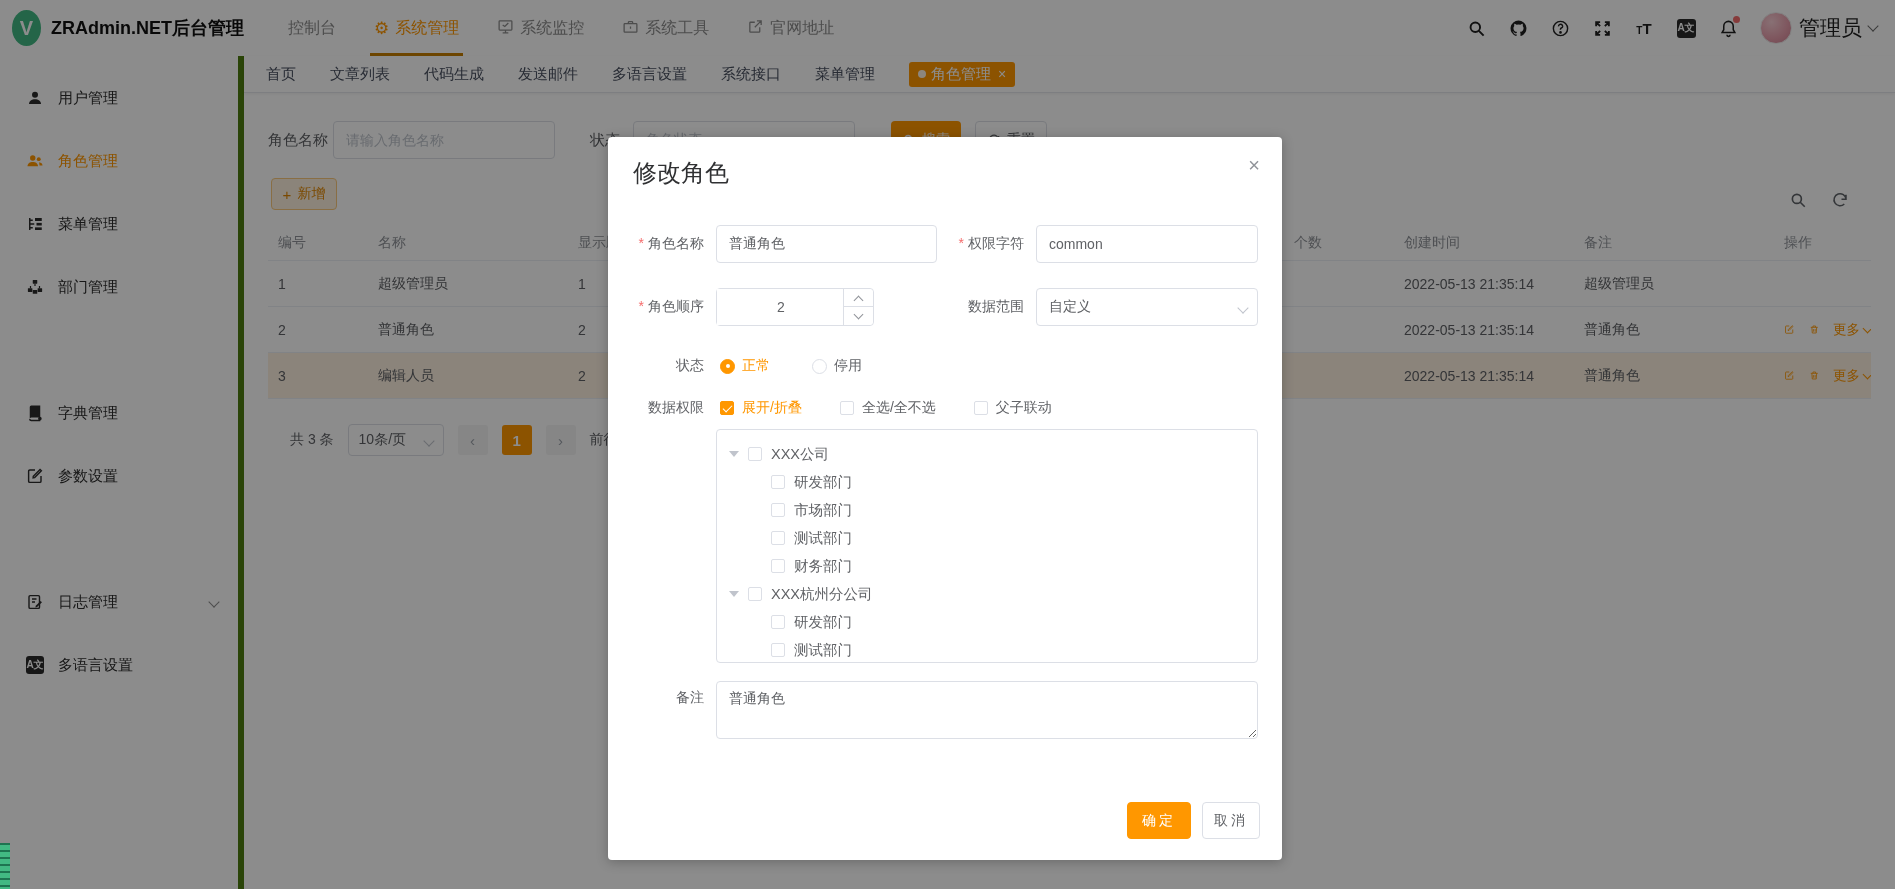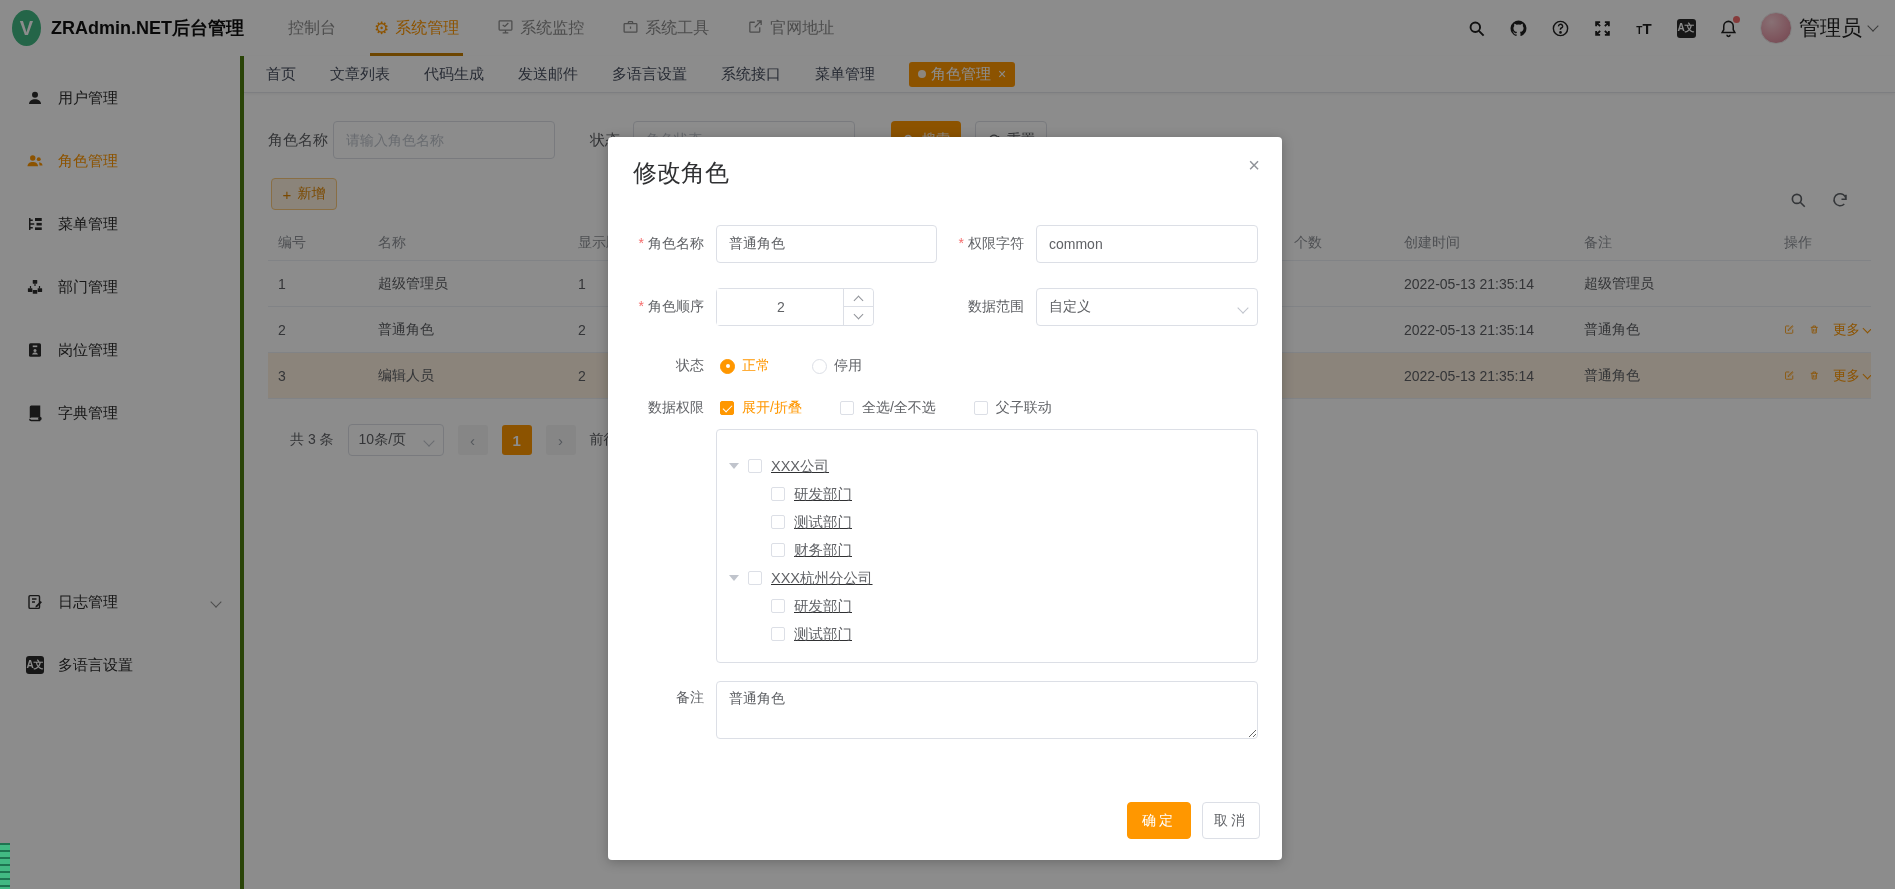--- a/index.html
+++ b/index.html
@@ -25,21 +25,21 @@
   .fontsize-glyph { font-size:15px; font-weight:bold; color:#1f1f1f; letter-spacing:0; }
   .fontsize-glyph .small-t { font-size:10px; }
   .lang-badge { width:19px; height:19px; background:#2b2b2b; color:#fff; border-radius:3px; font-size:10px; font-weight:bold; display:flex; align-items:center; justify-content:center; }
   .bell-dot { position:absolute; top:-2px; right:-2px; width:7px; height:7px; border-radius:50%; background:#f56c6c; }
   .avatar { width:32px; height:32px; border-radius:50%; background:radial-gradient(circle at 35% 30%, #f8cdd4 0%, #e8a0ae 55%, #cf7f92 100%); border:1px solid #eee; }
   .user-wrap { display:flex; align-items:center; gap:7px; cursor:pointer; }
   .user-name { font-size:21px; color:#1f1f1f; }
   .caret-down { width:8px; height:8px; border-right:1.5px solid #6b6b6b; border-bottom:1.5px solid #6b6b6b; transform:rotate(45deg); margin-top:-4px; }
 
   
-  .sidebar { position:absolute; left:0; top:56px; width:244px; bottom:0; background:#fff; border-right:4px solid #4d7c0f; z-index:1; }
+  .sidebar { position:absolute; left:0; top:56px; width:244px; bottom:0; background:#fff; border-right:6px solid #4d7c0f; z-index:1; }
   .side-item { position:absolute; left:0; width:100%; height:40px; display:flex; align-items:center; padding-left:26px; gap:14px; font-size:15px; color:#2d2d2d; cursor:pointer; }
   .side-item svg { width:18px; height:18px; flex:none; }
   .side-item.active { color:#ff9700; }
   .side-chevron { margin-left:auto; margin-right:20px; width:8px; height:8px; border-right:1.5px solid #8c8c8c; border-bottom:1.5px solid #8c8c8c; transform:rotate(45deg); }
 
   
   .main { position:absolute; left:244px; top:56px; right:0; bottom:0; background:#fff; z-index:1; }
   .tagbar { position:absolute; left:0; top:0; right:0; height:37px; background:#fff; border-bottom:1px solid #e3e6eb; box-shadow:0 1px 3px rgba(0,0,0,.06); display:flex; align-items:center; padding-left:22px; gap:34px; }
   .tag-item { font-size:15px; color:#495060; cursor:pointer; white-space:nowrap;text-align:center; }
   .tag-item.active { background:#ff9700; color:#fff; padding:3px 9px; border-radius:3px; display:flex; align-items:center; gap:5px; }
@@ -107,21 +107,21 @@
   .radio.checked .radio-dot { border-color:#ff9700; background:#ff9700; }
   .radio.checked .radio-dot::after { content:""; position:absolute; left:4.5px; top:4.5px; width:4px; height:4px; border-radius:50%; background:#fff; }
   .radio .r-label { color:#606266; }
   .radio.checked .r-label { color:#ff9700; }
   .cbx { display:flex; align-items:center; gap:8px; cursor:pointer; }
   .cbx-box { width:14px; height:14px; border:1px solid #dcdfe6; border-radius:2px; background:#fff; position:relative; flex:none; }
   .cbx.checked .cbx-box { background:#ff9700; border-color:#ff9700; }
   .cbx.checked .cbx-box::after { content:""; position:absolute; left:4px; top:1px; width:4px; height:8px; border-right:1.5px solid #fff; border-bottom:1.5px solid #fff; transform:rotate(45deg); }
   .cbx .c-label { color:#606266; }
   .cbx.checked .c-label { color:#ff9700; }
-  .tree-box { position:absolute; left:108px; top:292px; width:542px; height:234px; border:1px solid #dcdfe6; border-radius:4px; overflow:hidden; padding-top:22px;text-decoration:underline; }
+  .tree-box { position:absolute; left:108px; top:292px; width:542px; height:234px; border:1px solid #dcdfe6; border-radius:4px; overflow:hidden; padding-top:10px; }
   .tree-row { height:28px; display:flex; align-items:center; gap:9px; padding-left:12px; color:#606266; font-size:14.5px; cursor:pointer; }
   .tree-row.child { padding-left:54px; }
   .tree-caret { width:0; height:0; border-left:5px solid transparent; border-right:5px solid transparent; border-top:6px solid #c0c4cc; flex:none; }
   .m-textarea { position:absolute; left:108px; top:544px; width:542px; height:58px; border:1px solid #dcdfe6; border-radius:4px; padding:8px 12px; font-size:14px; color:#606266; font-family:inherit; resize:both; outline:none; }
   .m-btn { position:absolute; height:37px; border-radius:4px; font-size:14px; display:flex; align-items:center; justify-content:center; cursor:pointer; }
   .m-btn-ok { left:519px; top:665px; width:64px; background:#ff9700; color:#fff; border:1px solid #ff9700; letter-spacing:3px; }
   .m-btn-cancel { left:594px; top:665px; width:58px; background:#fff; color:#606266; border:1px solid #dcdfe6; letter-spacing:3px; }
 
   .corner-widget { position:absolute; left:0; bottom:0; width:10px; height:46px; background:#42b983; z-index:30; background-image:repeating-linear-gradient(to bottom, rgba(0,60,40,.55) 0 2px, transparent 2px 7px); }
 </style>
@@ -244,36 +244,34 @@
     <div class="side-item" style="top:211px">
       <svg viewBox="0 0 24 24" fill="currentColor">
           <rect x="9" y="2.5" width="6" height="5" rx="0.5"></rect>
           <path d="M11.2 7.5h1.6v3h6v3h-1.6v-3H6.8v3H5.2v-3h6z"></path>
           <rect x="2.5" y="13.5" width="6" height="5" rx="0.5"></rect>
           <rect x="15.5" y="13.5" width="6" height="5" rx="0.5"></rect>
           <rect x="9" y="16" width="6" height="5" rx="0.5"></rect>
         </svg>
       <span>部门管理</span>
     </div>
-    <div class="side-item" style="top:274px">
-      <svg viewBox="0 0 24 24" fill="currentColor">
-          <rect x="4" y="3" width="16" height="18" rx="2"></rect>
-          <rect x="9" y="6" width="6" height="2.2" fill="#fff"></rect>
-          <circle cx="12" cy="12.5" r="2" fill="#fff"></circle>
-          <path d="M8 18c.5-2 2.2-2.8 4-2.8s3.5.8 4 2.8z" fill="#fff"></path>
-        </svg>
-      <span>岗位管理</span>
-    </div>
     <div class="side-item" style="top:337px">
       <svg viewBox="0 0 24 24" fill="none" stroke="currentColor" stroke-width="1.8">
           <path d="M5 4a2 2 0 012-2h12v16H7a2 2 0 00-2 2z" fill="currentColor" stroke="none"></path>
           <path d="M5 20a2 2 0 002 2h12" stroke="currentColor"></path>
           <circle cx="18.5" cy="19.5" r="2.4" fill="currentColor" stroke="none"></circle>
         </svg>
       <span>字典管理</span>
+    </div>
+    <div class="side-item" style="top:400px">
+      <svg viewBox="0 0 24 24" fill="none" stroke="currentColor" stroke-width="1.9">
+          <path d="M12 4H5a1.5 1.5 0 00-1.5 1.5V19A1.5 1.5 0 005 20.5h13.5A1.5 1.5 0 0020 19v-7"></path>
+          <path d="M9.5 14.5l2-.4 9-9-1.8-1.8-9 9z"></path>
+        </svg>
+      <span>参数设置</span>
     </div>
     <div class="side-item" style="top:526px">
       <svg viewBox="0 0 24 24" fill="none" stroke="currentColor" stroke-width="1.9">
           <rect x="4" y="3.5" width="14" height="17" rx="1.5"></rect>
           <path d="M8 8h6M8 12h4"></path>
           <path d="M13 17l6.5-6.5 1.8 1.8L14.8 18.8l-2.3.5z" fill="currentColor" stroke="none"></path>
         </svg>
       <span>日志管理</span>
       <span class="side-chevron"></span>
     </div>
@@ -479,20 +477,24 @@
         <span class="tree-caret"></span>
         <span class="cbx-box"></span>
         <span>XXX公司</span>
       </div>
       <div class="tree-row child">
         <span class="cbx-box"></span>
         <span>研发部门</span>
       </div>
       <div class="tree-row child">
         <span class="cbx-box"></span>
+        <span>市场部门</span>
+      </div>
+      <div class="tree-row child">
+        <span class="cbx-box"></span>
         <span>测试部门</span>
       </div>
       <div class="tree-row child">
         <span class="cbx-box"></span>
         <span>财务部门</span>
       </div>
       <div class="tree-row">
         <span class="tree-caret"></span>
         <span class="cbx-box"></span>
         <span>XXX杭州分公司</span>

